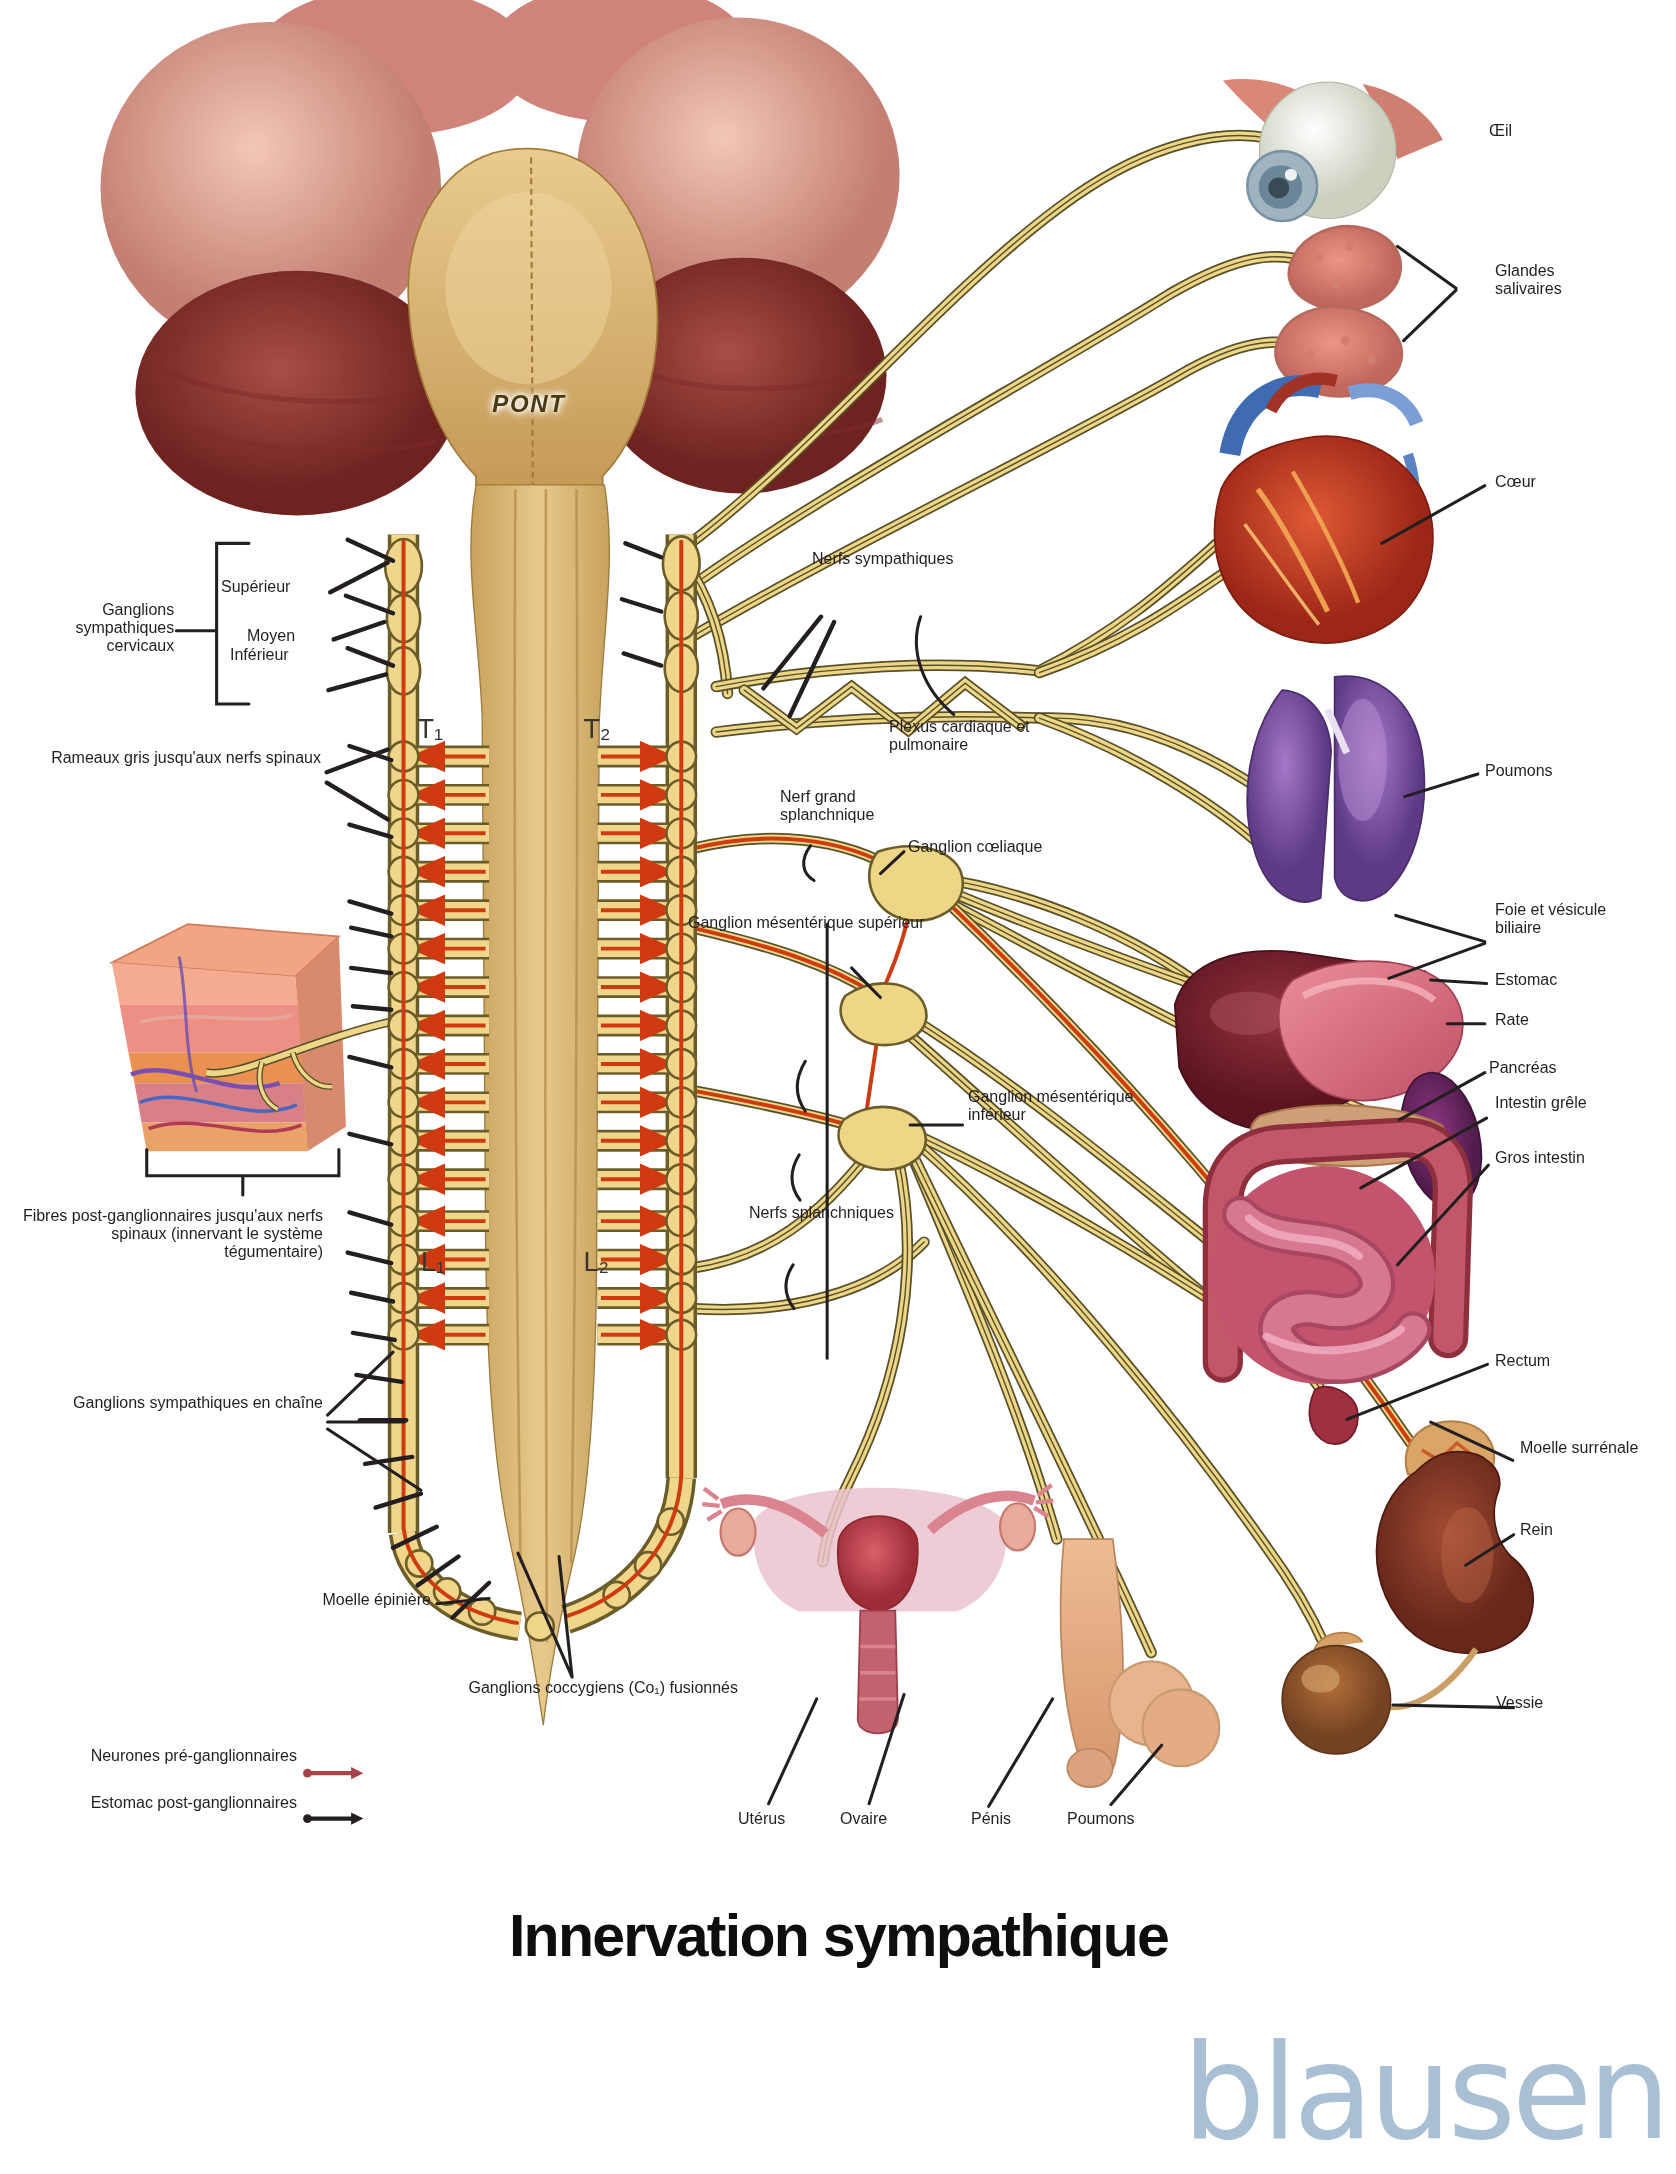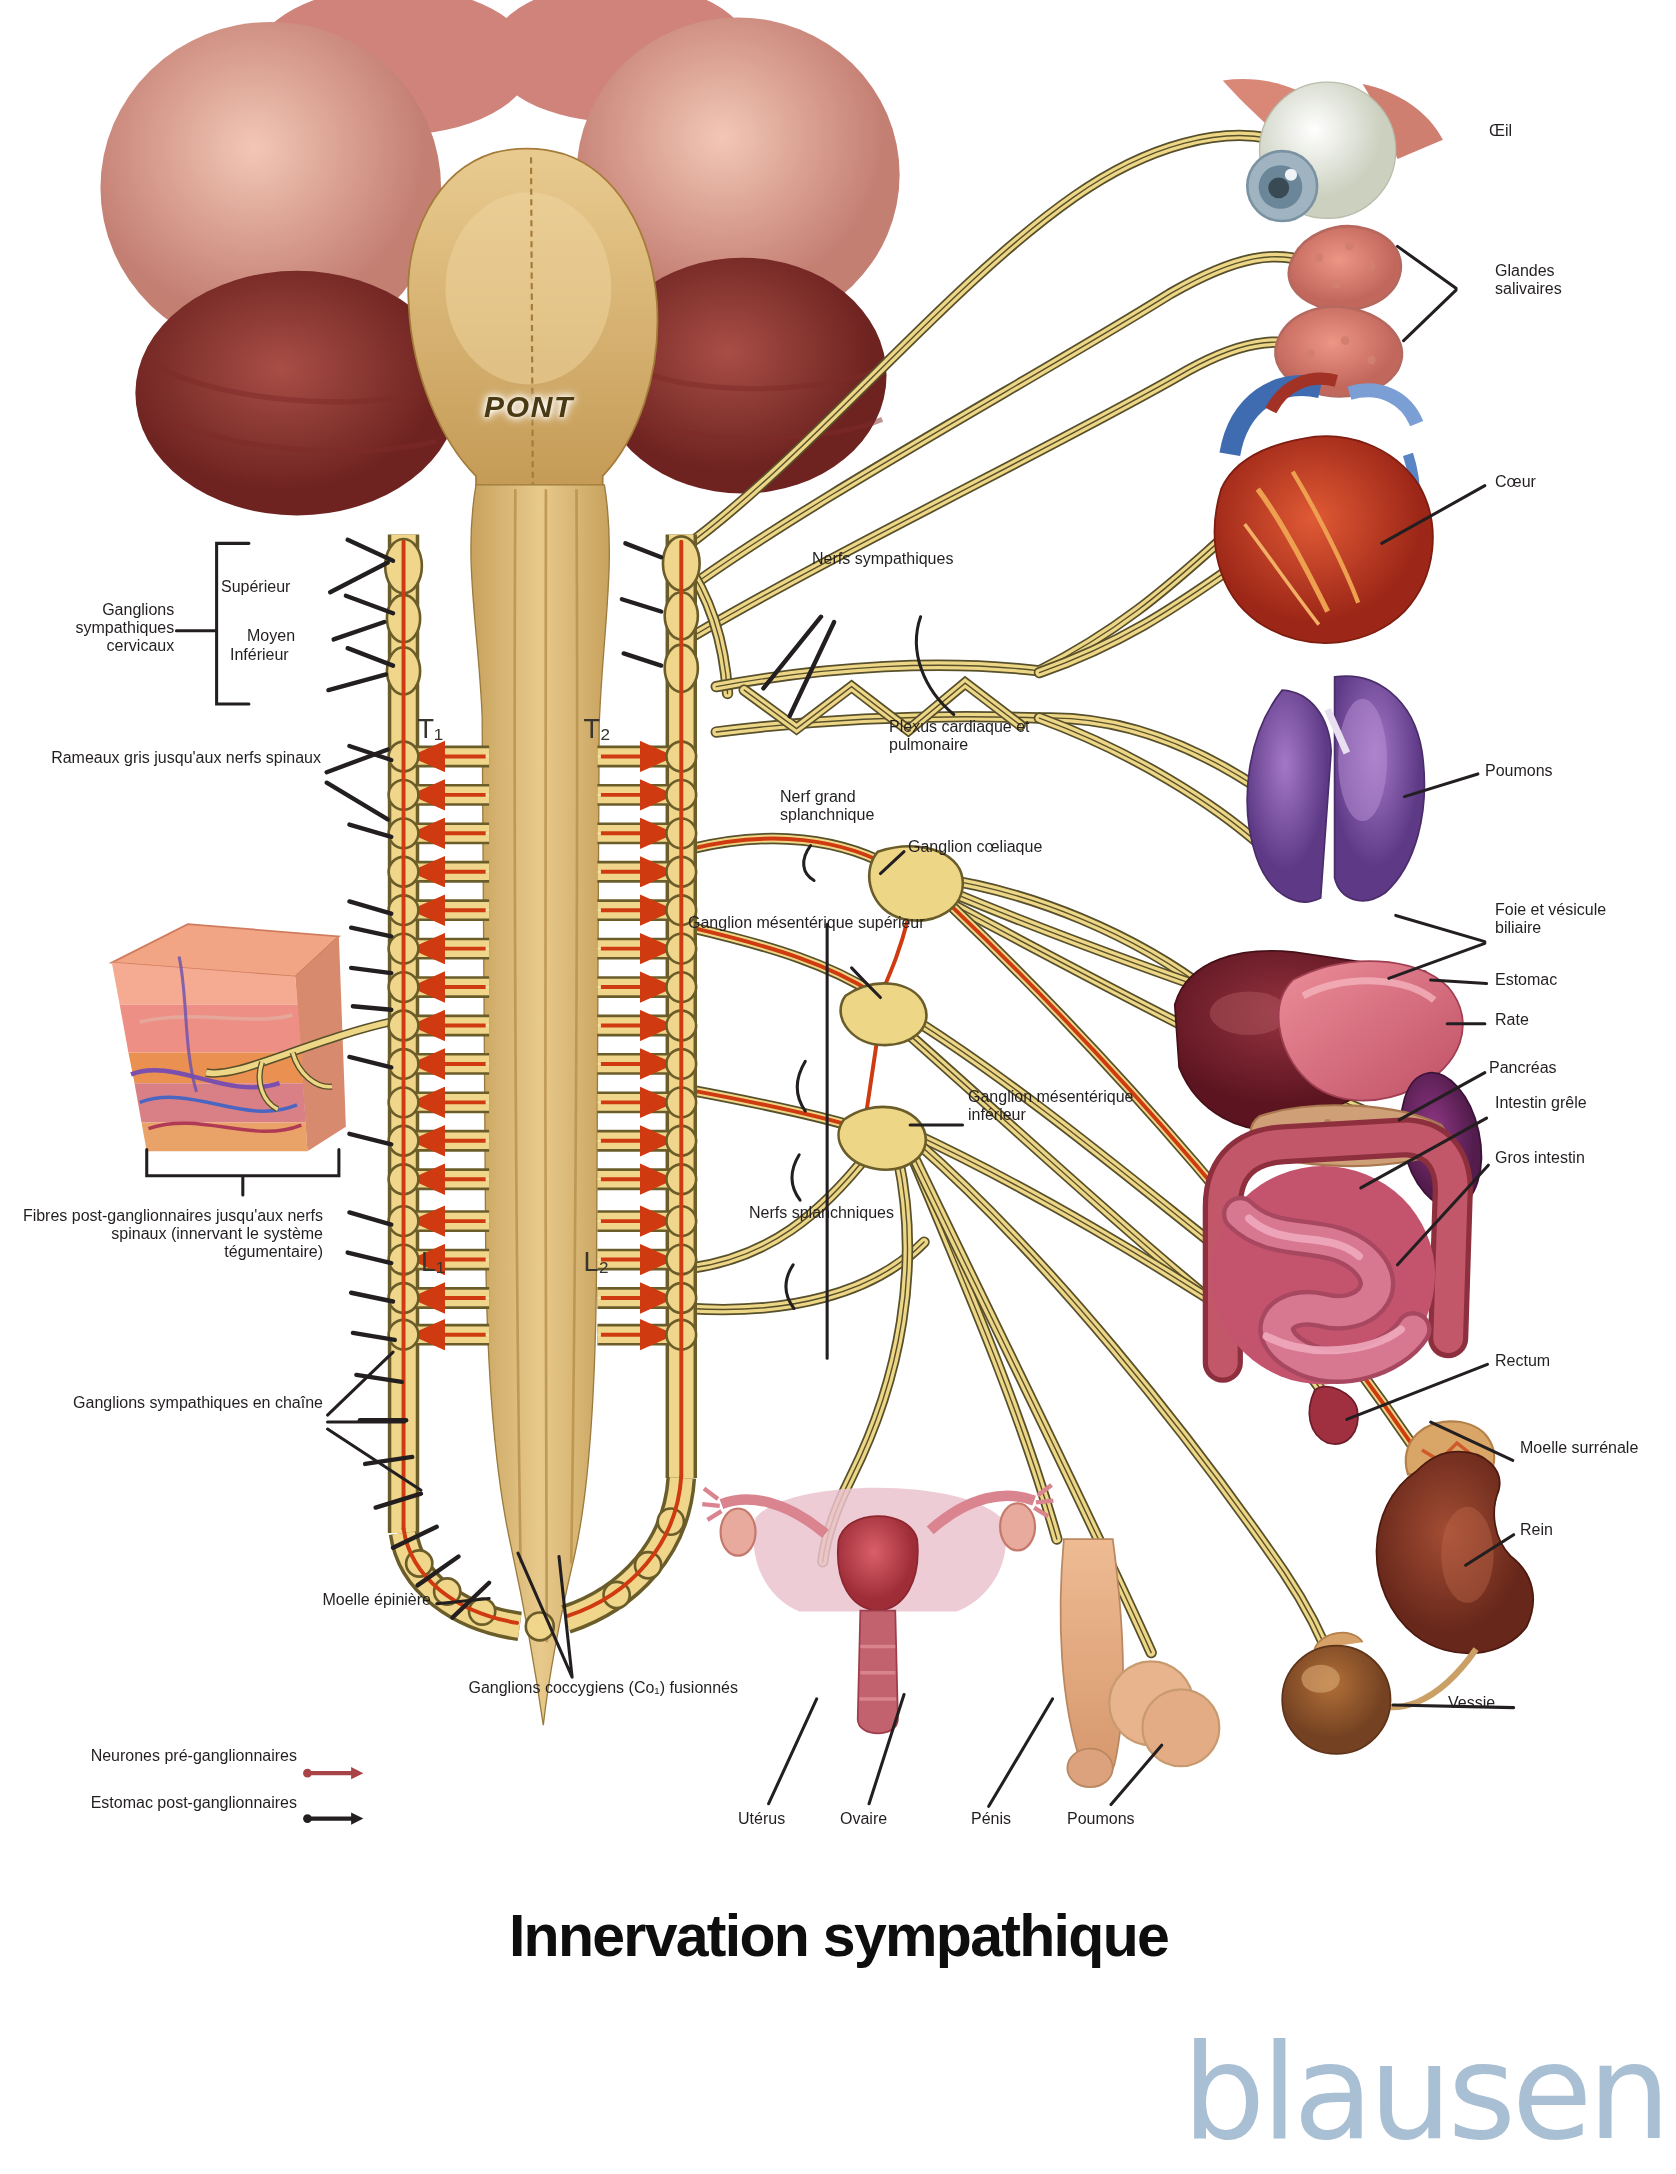--- a/index.html
+++ b/index.html
@@ -1,21 +1,21 @@
 <!DOCTYPE html>
 <html style="font-size:14px"><head>
 <meta charset="utf-8">
 <style>
   html,body{margin:0;padding:0;background:#fff;}
   body{width:1677px;height:2175px;position:relative;font-family:"Liberation Sans",sans-serif;overflow:hidden;}
   #art{position:absolute;left:0;top:0;}
   .lbl{position:absolute;color:#231f20;font-size:16px;line-height:1.13;}
   .r{text-align:right}
   .pont{font-style:italic;font-weight:bold;color:#4a3a14;letter-spacing:1.7px;
-        text-shadow:0 0 5.2px #fff,0 0 8.7px #fff,0 0 12.2px #fff;font-size:30px;}
+        text-shadow:0 0 5.2px #fff,0 0 8.7px #fff,0 0 12.2px #fff;font-size:24px;}
   .title{position:absolute;left:0;top:1902px;width:1677px;text-align:center;
          font-size:59px;font-weight:bold;color:#0e0e0e;letter-spacing:-1.7px;}
   .nerveA{fill:none;stroke:#57502a;stroke-width:13;stroke-linecap:round}
   .nerveB{fill:none;stroke:#eed687;stroke-width:9;stroke-linecap:round}
   .nerveC{fill:none;stroke:#57502a;stroke-width:1.6;stroke-linecap:round}
   .pre{fill:none;stroke:#cf3a10;stroke-width:4.5;stroke-linecap:round}
   .ld{fill:none;stroke:#231f20;stroke-width:3.5;stroke-linecap:round}
   .arr{fill:none;stroke:#231f20;stroke-width:5;stroke-linecap:round}
 </style>
 </head>
@@ -628,21 +628,21 @@
 <div class="lbl" style="left:1485px;top:762px">Poumons</div>
 <div class="lbl" style="left:1495px;top:901px;width:114px">Foie et vésicule biliaire</div>
 <div class="lbl" style="left:1495px;top:971px">Estomac</div>
 <div class="lbl" style="left:1495px;top:1011px">Rate</div>
 <div class="lbl" style="left:1489px;top:1059px">Pancréas</div>
 <div class="lbl" style="left:1495px;top:1094px;width:109px">Intestin grêle</div>
 <div class="lbl" style="left:1495px;top:1149px;width:109px">Gros intestin</div>
 <div class="lbl" style="left:1495px;top:1352px">Rectum</div>
 <div class="lbl" style="left:1520px;top:1439px;width:131px">Moelle surrénale</div>
 <div class="lbl" style="left:1520px;top:1521px">Rein</div>
-<div class="lbl" style="left:1448px;top:1694px">Vessie</div>
+<div class="lbl" style="left:1496px;top:1694px">Vessie</div>
 
 <div class="lbl" style="left:738px;top:1810px">Utérus</div>
 <div class="lbl" style="left:840px;top:1810px">Ovaire</div>
 <div class="lbl" style="left:971px;top:1810px">Pénis</div>
 <div class="lbl" style="left:1067px;top:1810px">Poumons</div>
 
 <div class="title">Innervation sympathique</div>
 
 
 </body></html>

